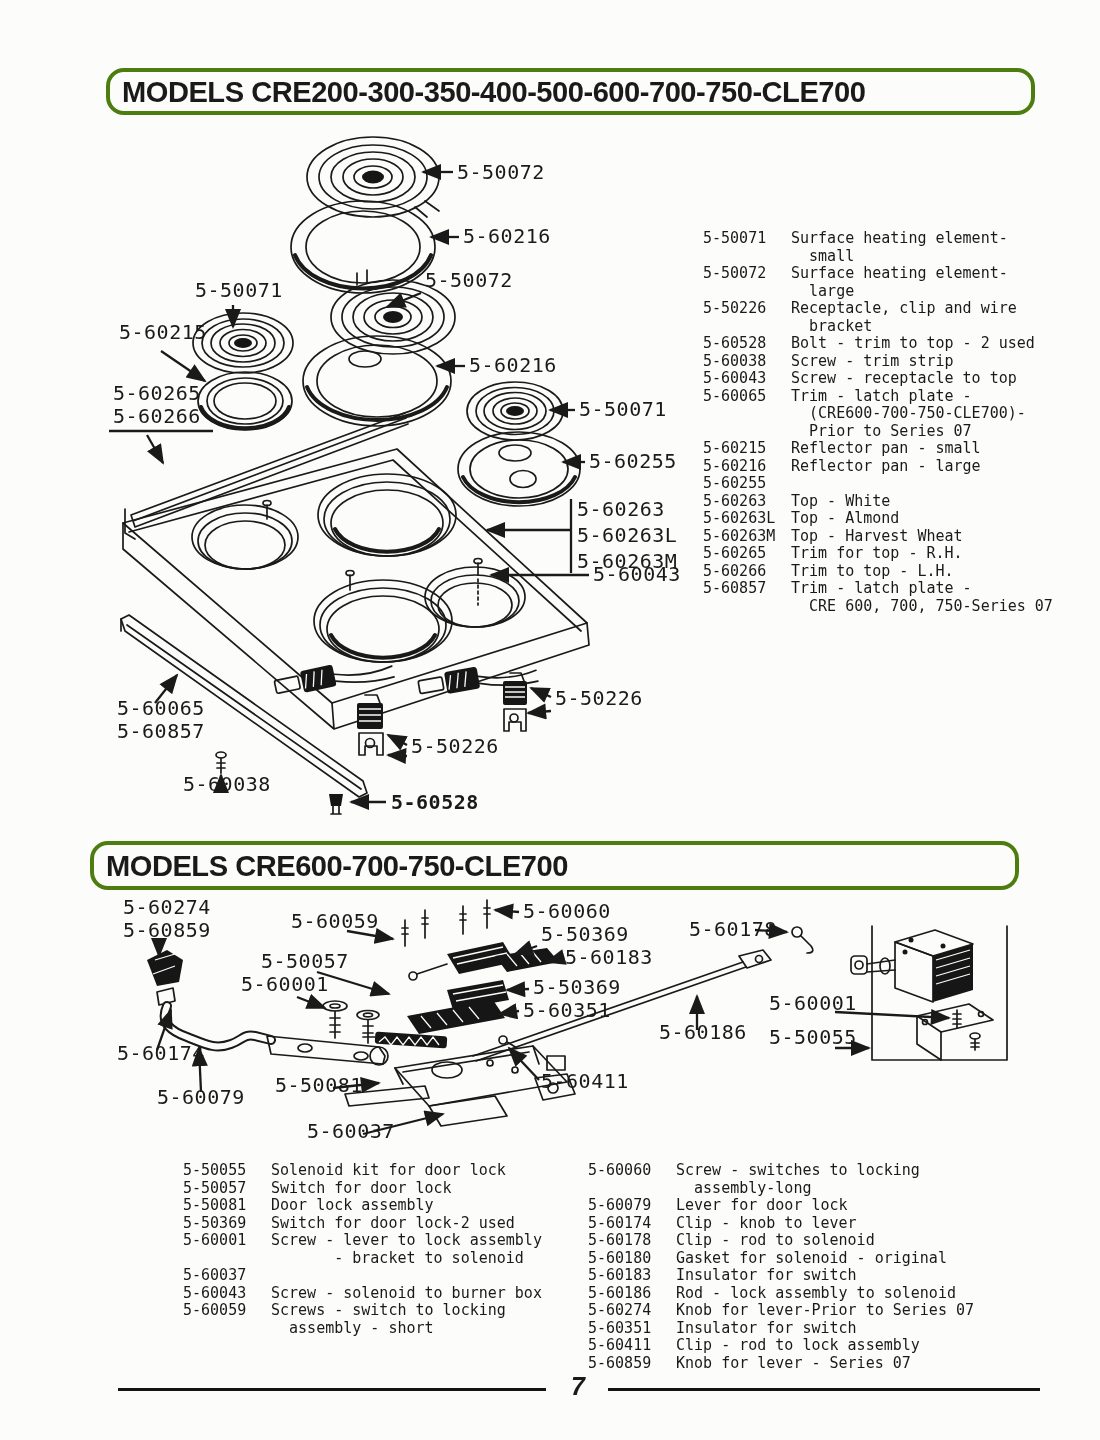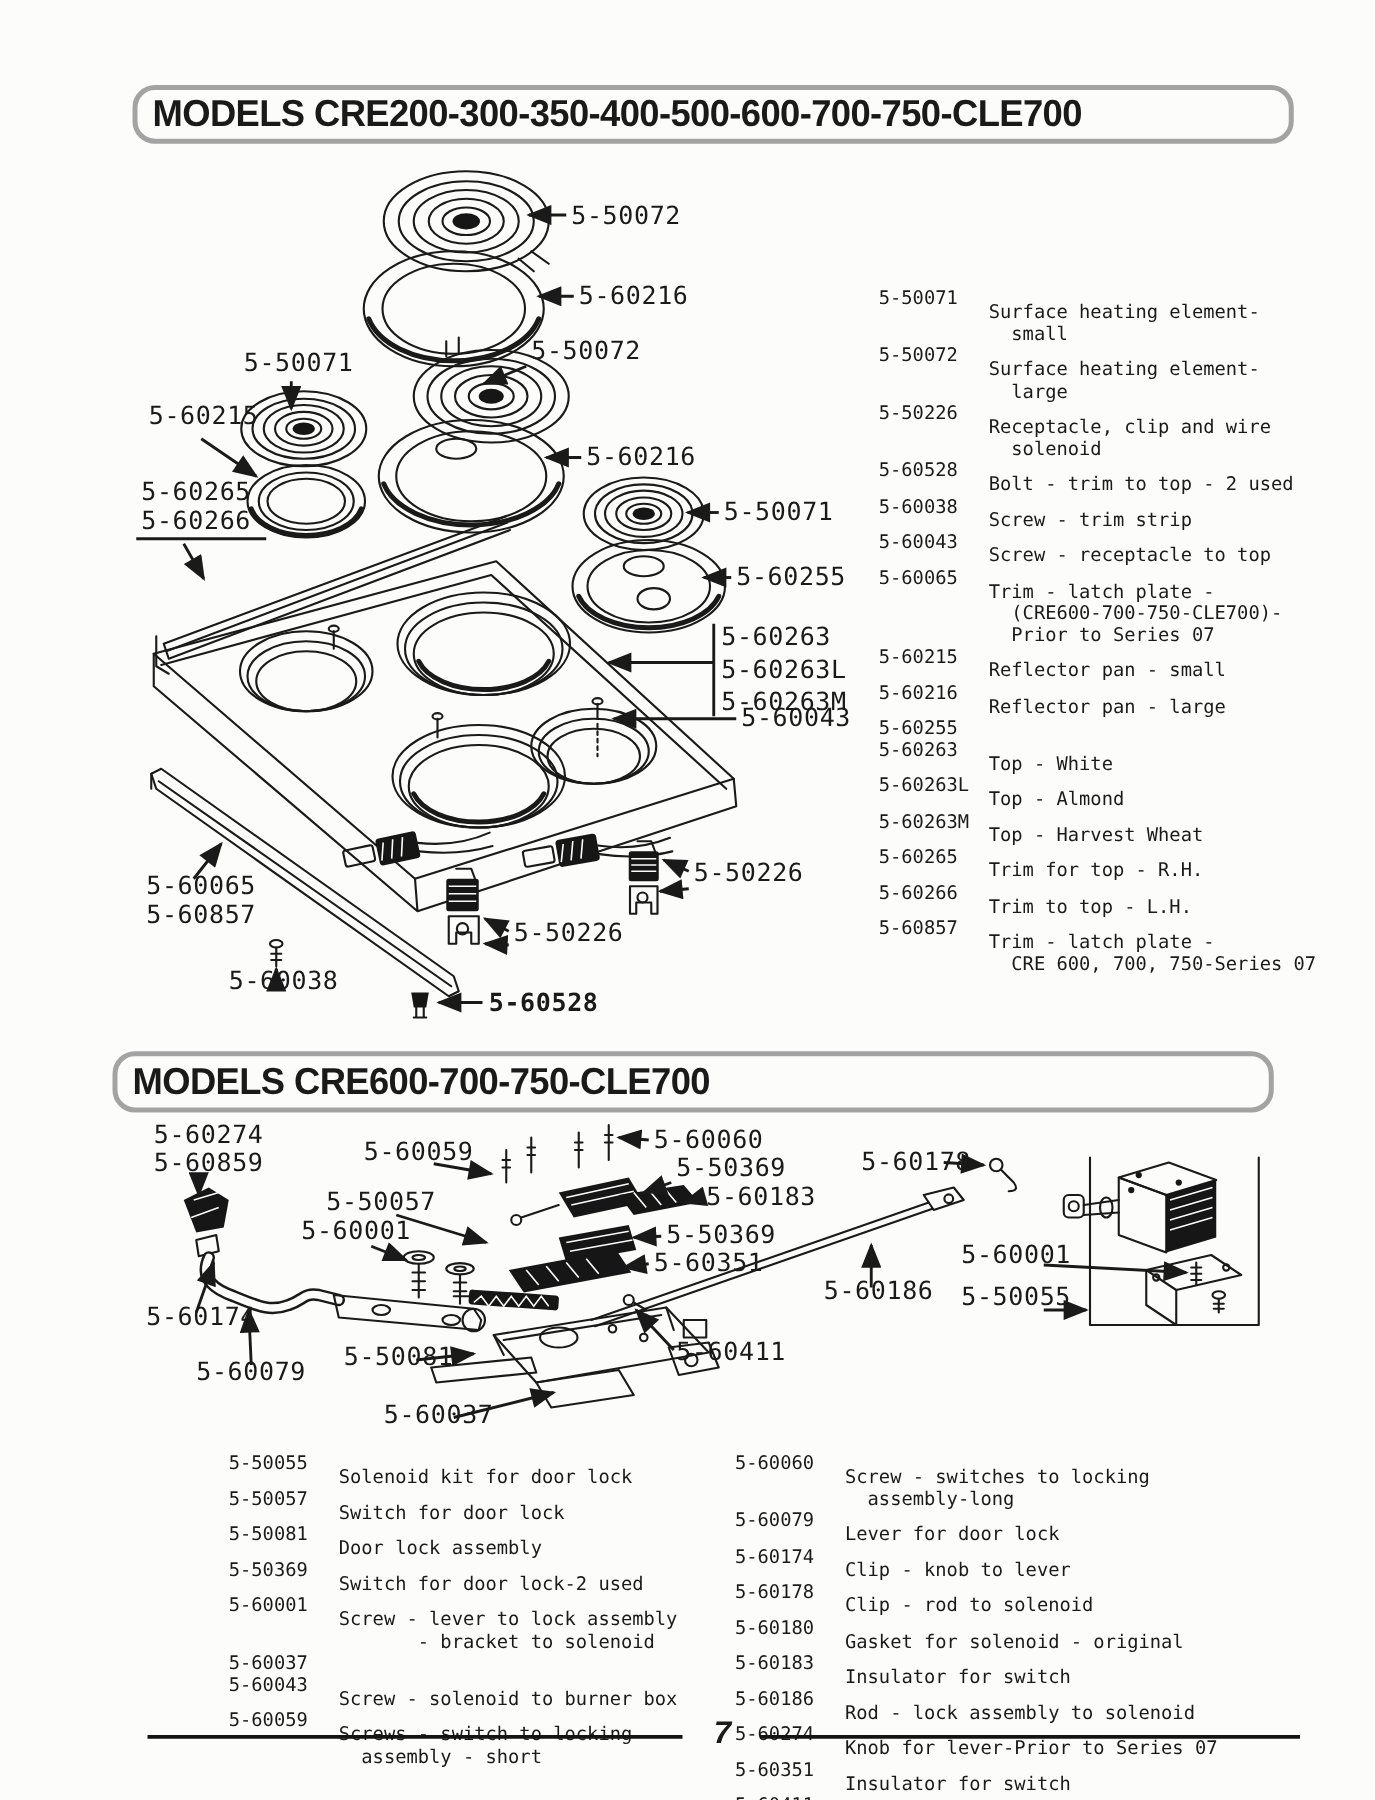--- a/index.html
+++ b/index.html
@@ -1,25 +1,25 @@
 <!DOCTYPE html>
 <html><head>
 <meta charset="utf-8">
 <style>
   html,body{margin:0;padding:0;background:#9a9a9a;}
   .page{position:relative;width:1100px;height:1440px;background:#fcfcfa;color:#1a1a1a;
         font-family:"DejaVu Sans Mono",monospace;overflow:hidden;}
-  .hdr{position:absolute;border:4px solid #a3a3a3;border-radius:18px;box-sizing:border-box;
+  .hdr{position:absolute;border:4px solid #4d7c0f;border-radius:18px;box-sizing:border-box;
        display:flex;align-items:center;padding-left:12px;background:#fcfcfa;}
   .hdr span{font-family:"Liberation Sans",sans-serif;font-weight:bold;font-size:30px;
        letter-spacing:-0.5px;white-space:nowrap;transform:scaleX(0.97);transform-origin:left center;}
   .plist{position:absolute;font-size:15px;line-height:17.5px;}
   .prow{display:flex;}
   .pnum{width:88px;flex:none;white-space:pre;}
-  .pdesc{white-space:pre-wrap;margin-top:11px;}
+  .pdesc{white-space:pre-wrap;}
   .diag{position:absolute;}
   .ink{stroke:#1a1a1a;fill:none;stroke-width:1.7;stroke-linecap:round;stroke-linejoin:round;}
   .thick{stroke-width:4;}
   .fillk{fill:#161616;stroke:none;}
   .wht{stroke:#fcfcfa;fill:none;stroke-width:1.3;}
   .arr{stroke:#1a1a1a;stroke-width:2.3;fill:none;}
   .lbl{fill:#1a1a1a;font-family:"DejaVu Sans Mono",monospace;font-size:20px;letter-spacing:0.5px;}
   .lblb{font-weight:bold;}
   .rule{position:absolute;height:3px;background:#141414;}
   .pageno{position:absolute;font-family:"Liberation Sans",sans-serif;font-weight:bold;
@@ -234,21 +234,21 @@
   small</span>
       </div>
     <div class="prow">
         <span class="pnum">5-50072</span>
         <span class="pdesc">Surface heating element-
   large</span>
       </div>
     <div class="prow">
         <span class="pnum">5-50226</span>
         <span class="pdesc">Receptacle, clip and wire
-  solenoid</span>
+  bracket</span>
       </div>
     <div class="prow">
         <span class="pnum">5-60528</span>
         <span class="pdesc">Bolt - trim to top - 2 used</span>
       </div>
     <div class="prow">
         <span class="pnum">5-60038</span>
         <span class="pdesc">Screw - trim strip</span>
       </div>
     <div class="prow">

